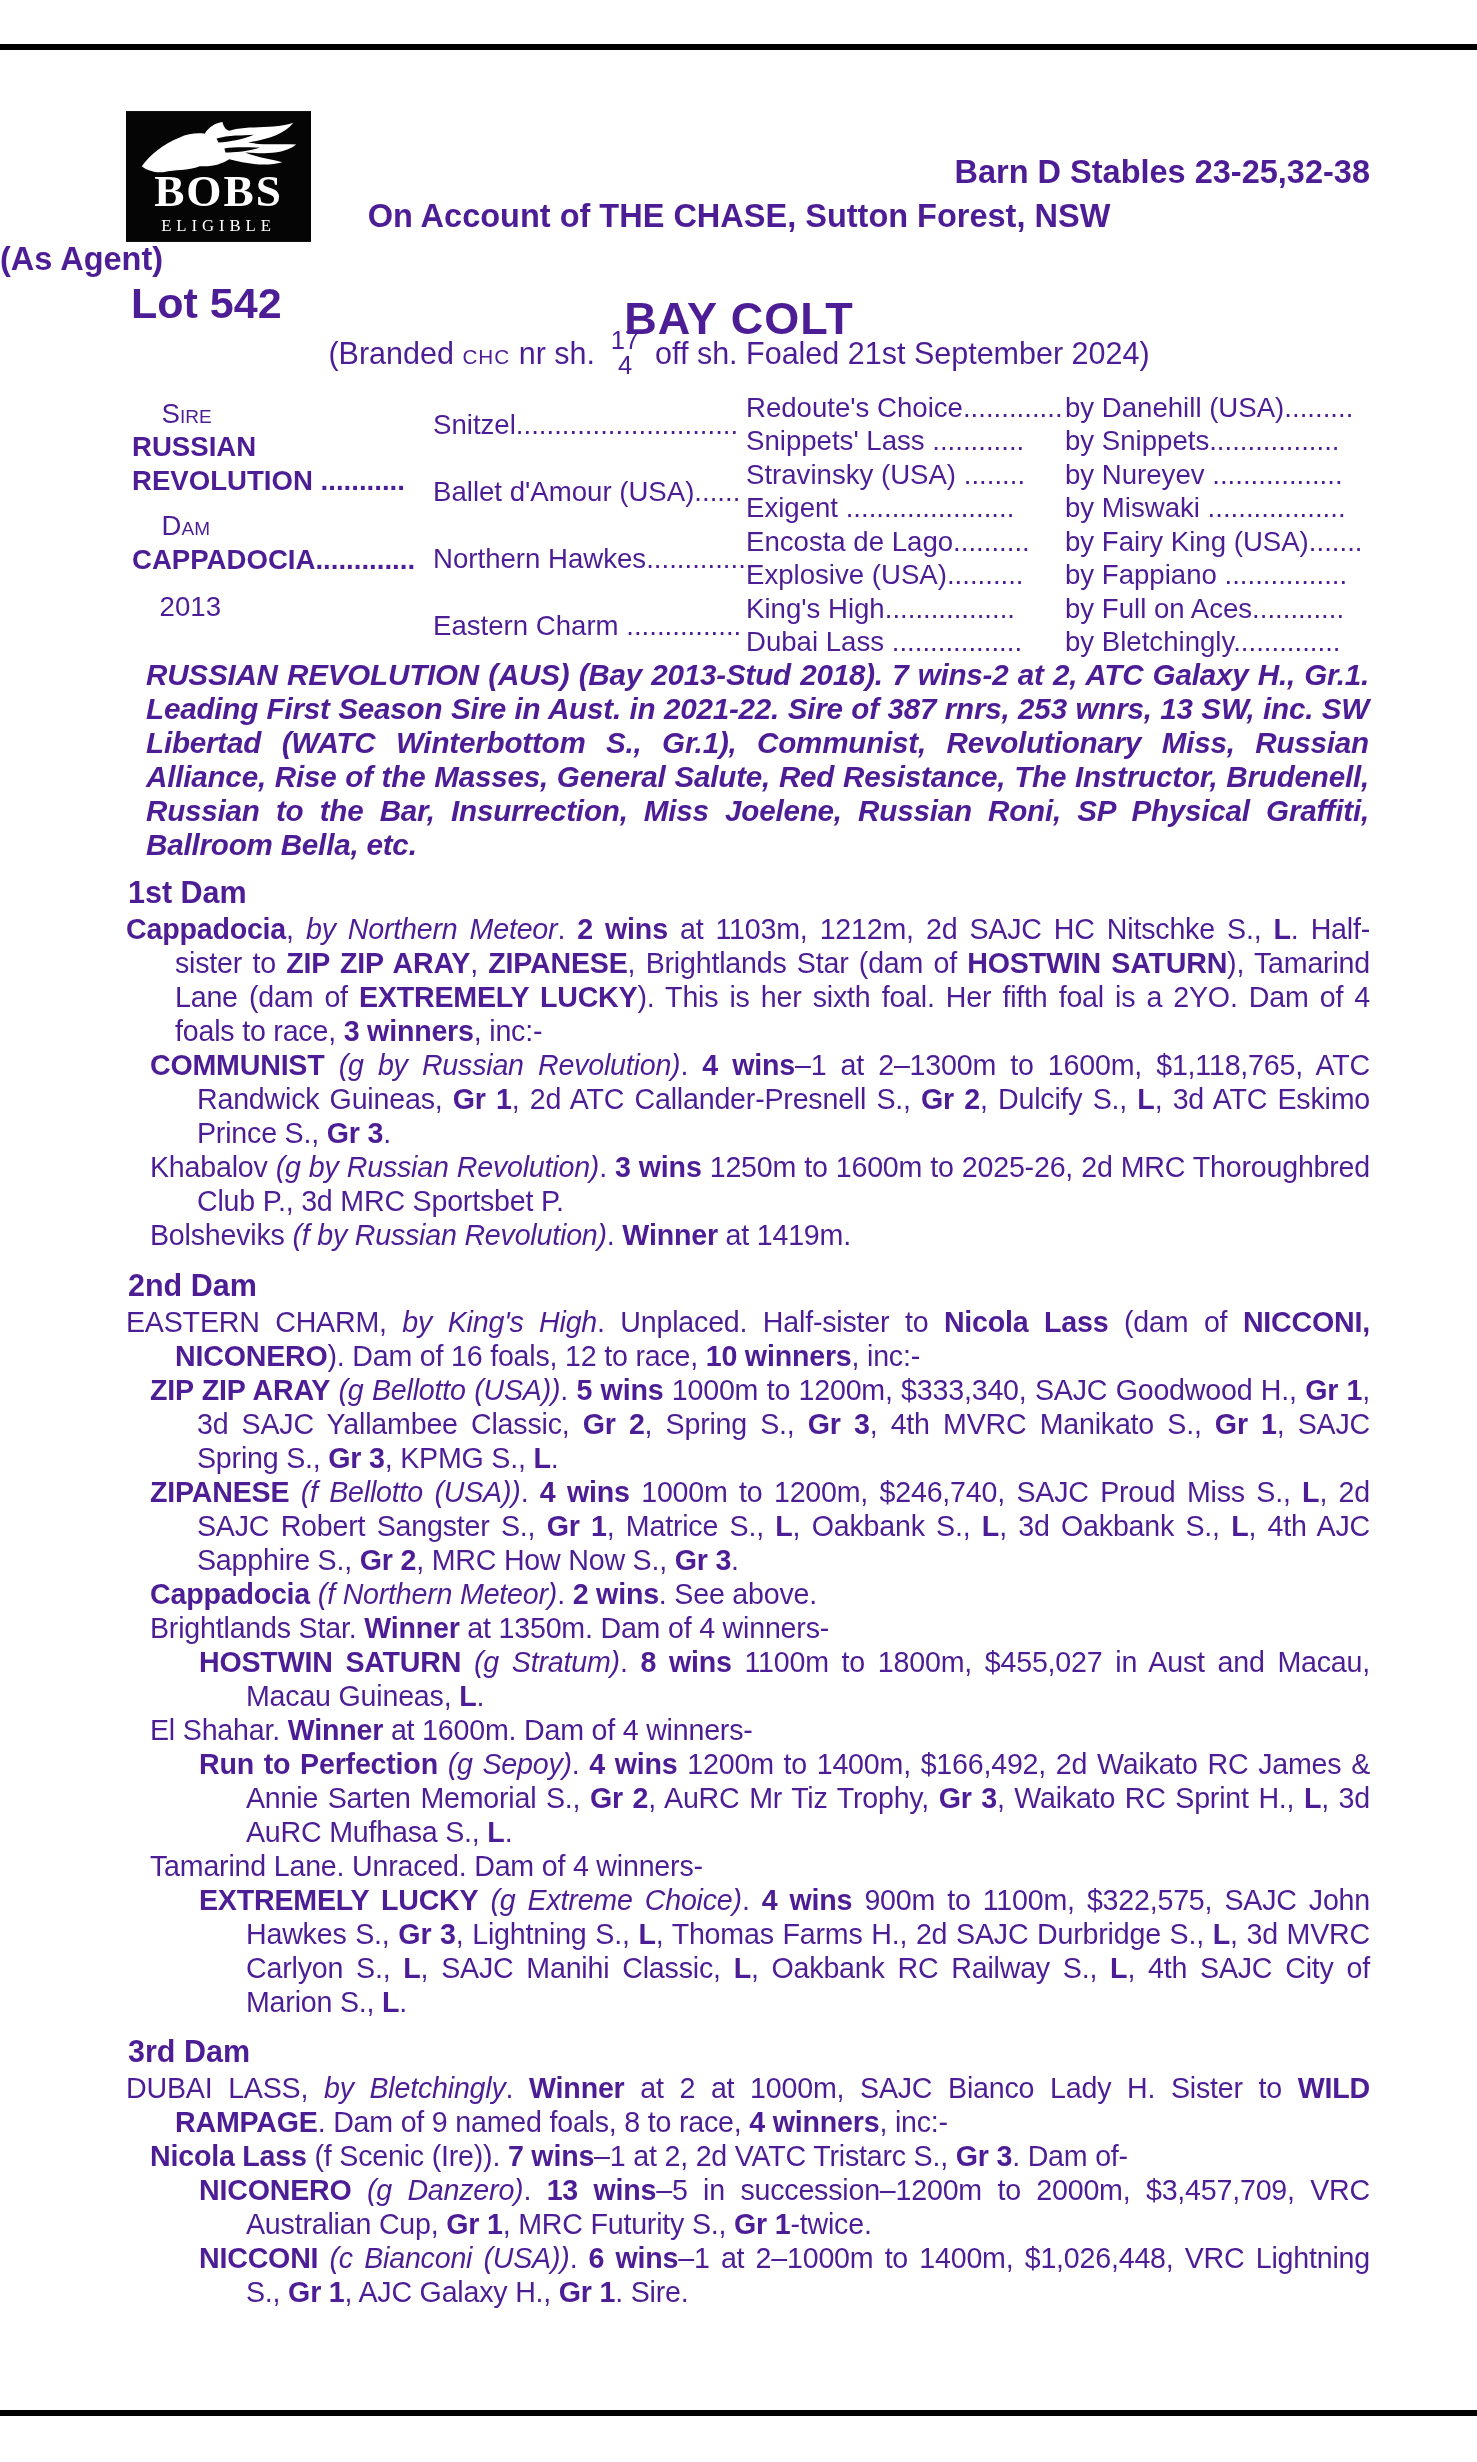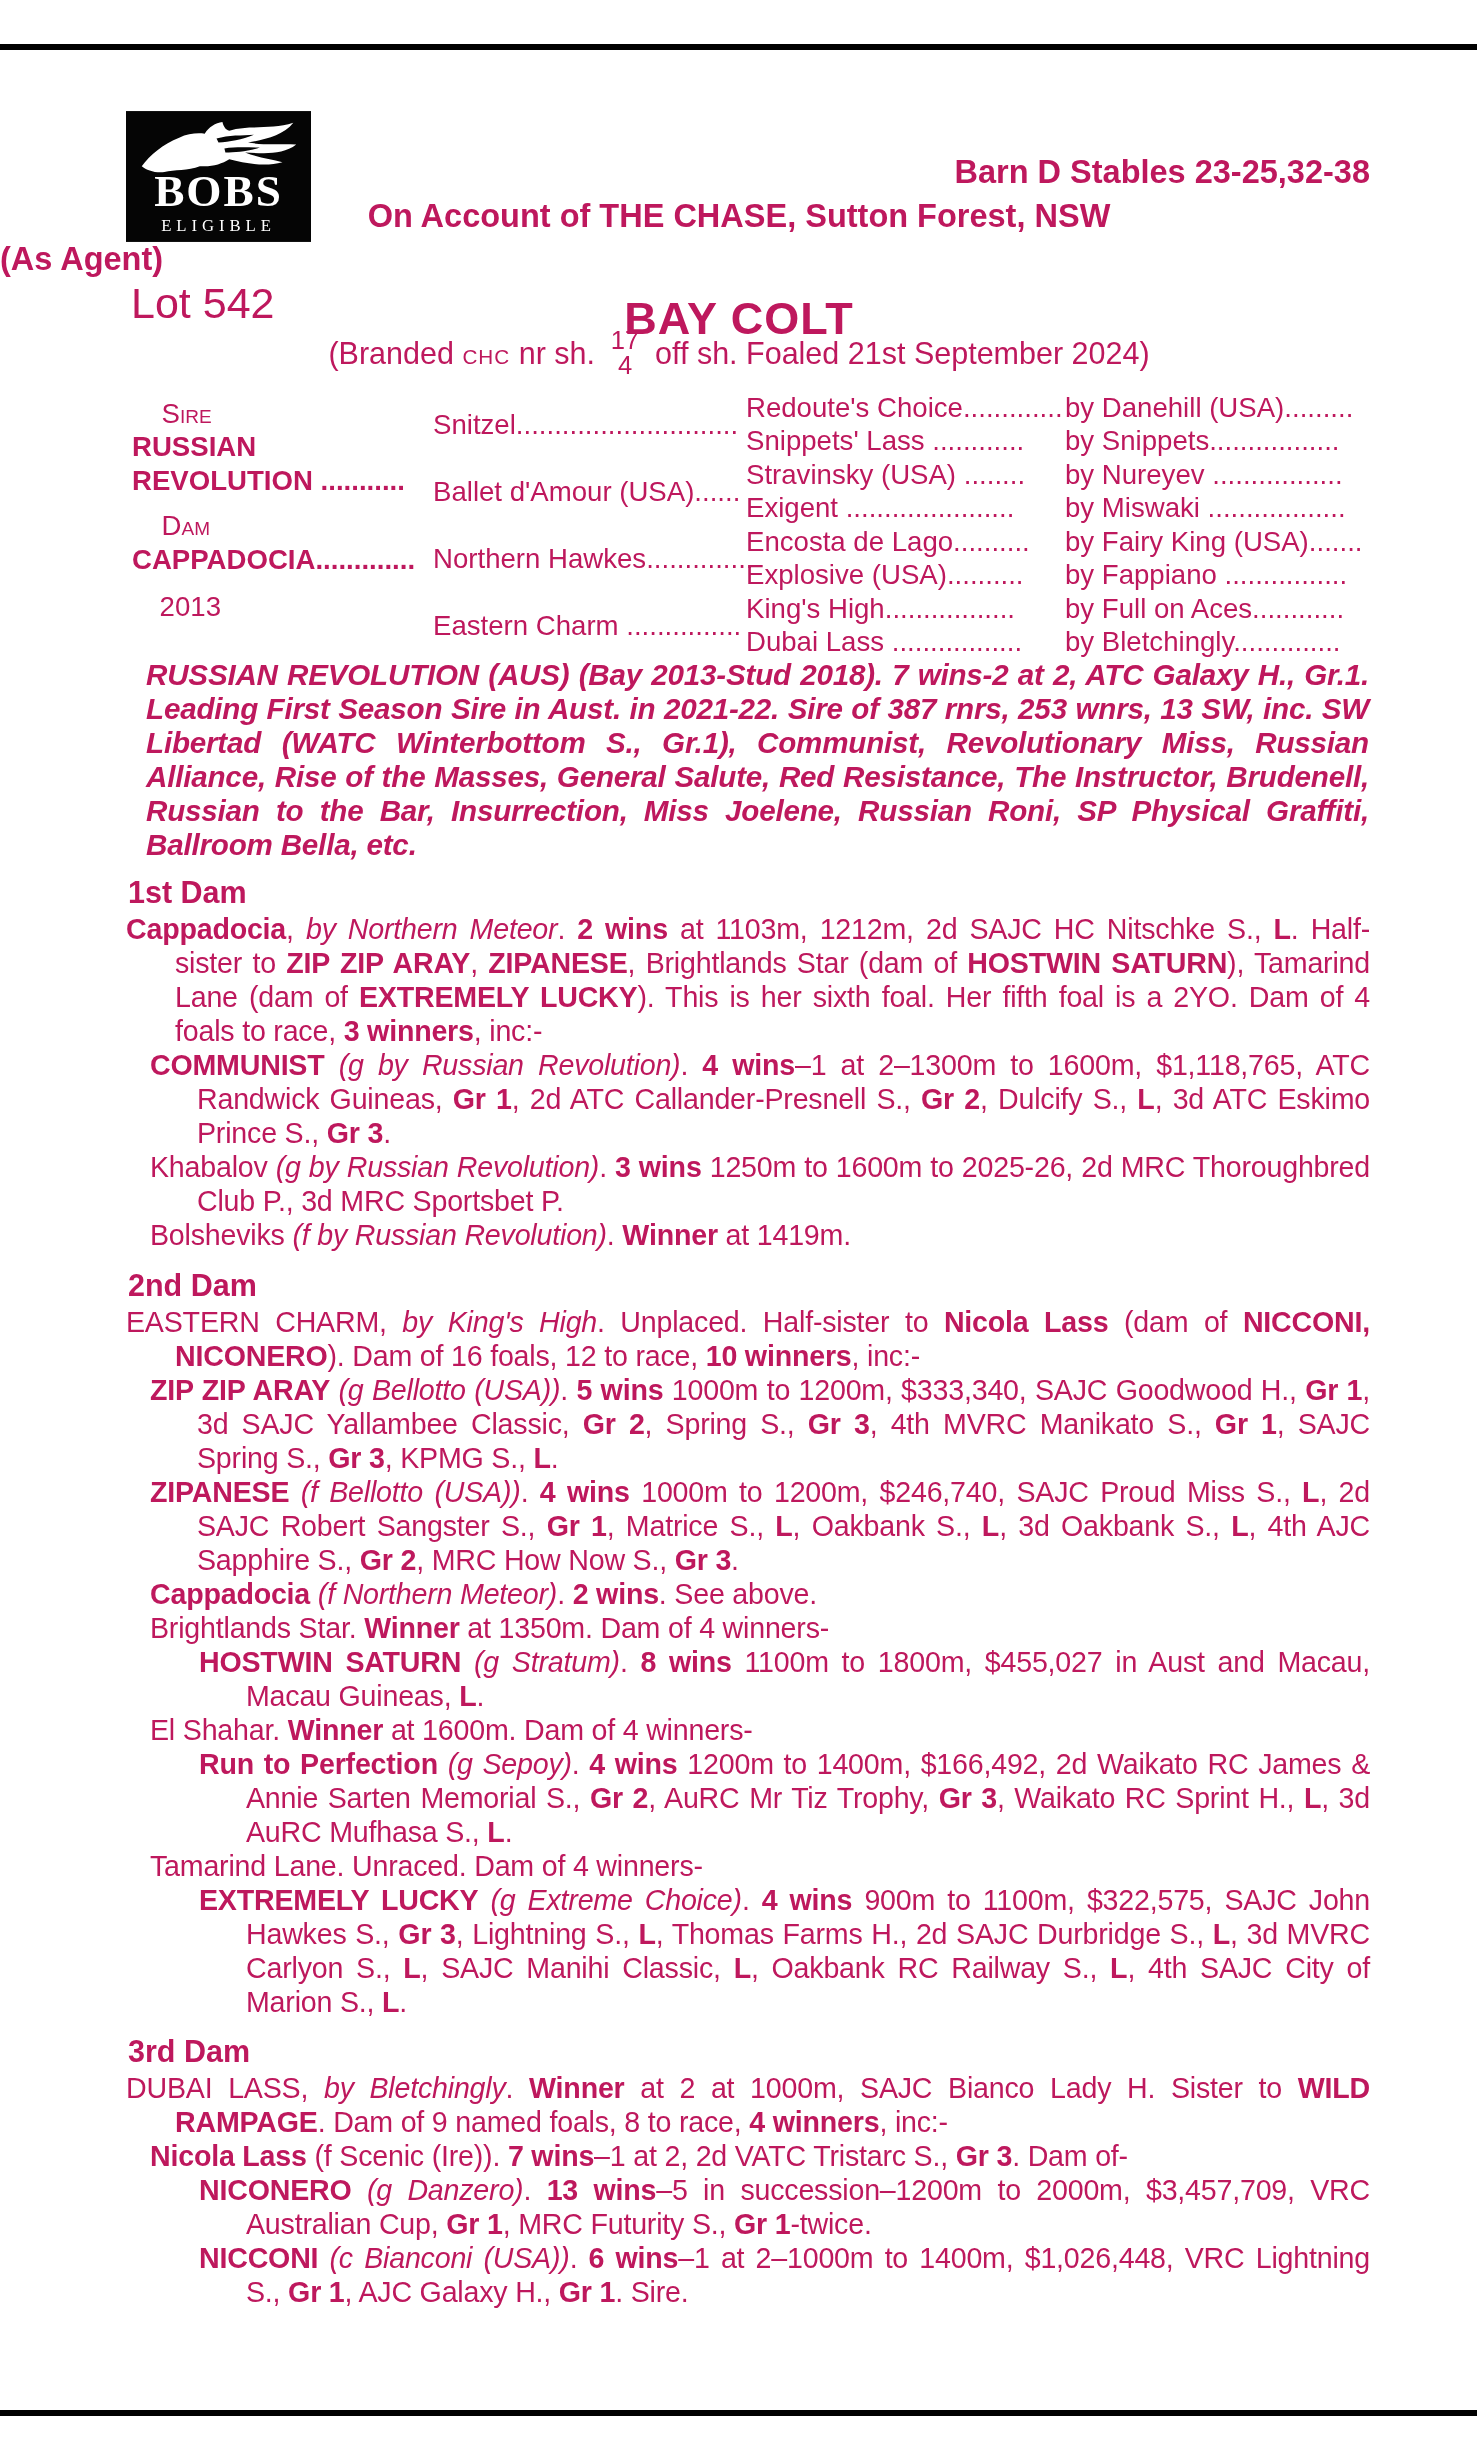--- a/index.html
+++ b/index.html
@@ -1,28 +1,28 @@
 <!DOCTYPE html>
 <html><head>
 <meta charset="utf-8">
 <style>
   html,body{margin:0;padding:0;background:#e8e8e8;}
   .page{position:relative;width:1478px;height:2463px;background:#ffffff;margin:0 auto;
-        font-family:"Liberation Sans", sans-serif;color:#be185d;overflow:hidden;}
+        font-family:"Liberation Sans", sans-serif;color:#4c1d95;overflow:hidden;}
   .rule{position:absolute;left:0;right:0;height:5.9px;background:#000;}
   .rule-top{top:44px;}
   .rule-bottom{top:2410px;}
 
   .logo{position:absolute;left:126px;top:111px;width:185px;height:131px;}
   .logo svg{display:block;}
 
   .barn{position:absolute;top:154px;left:0;right:108px;text-align:right;font-weight:700;font-size:32.5px;}
   .account{position:absolute;top:198px;left:0;right:0;text-align:center;font-weight:700;font-size:32.5px;}
   .agent{position:absolute;top:241px;left:0;right:0;text-align:left;font-weight:700;font-size:32.5px;}
-  .lot{position:absolute;top:279px;left:131px;font-weight:400;font-size:43px;}
+  .lot{position:absolute;top:279px;left:131px;font-weight:700;font-size:43px;}
   .title{position:absolute;top:293px;left:0;right:0;text-align:center;font-weight:700;font-size:45px;letter-spacing:1px;}
   .branded{position:absolute;top:328px;left:0;right:0;text-align:center;font-size:30.5px;}
   .brand-mark{font-size:20.7px;letter-spacing:1px;}
   .frac{display:inline-flex;flex-direction:column;vertical-align:middle;font-size:25.6px;line-height:24.6px;
         text-align:center;margin:0 15.8px 5.9px 15.8px;}
 
   .pedigree{position:absolute;top:392px;left:132px;width:1241px;height:274px;font-size:27.6px;}
   .ped-cell{position:absolute;white-space:nowrap;}
   .sc{font-variant:small-caps;}
   .bold{font-weight:700;}

